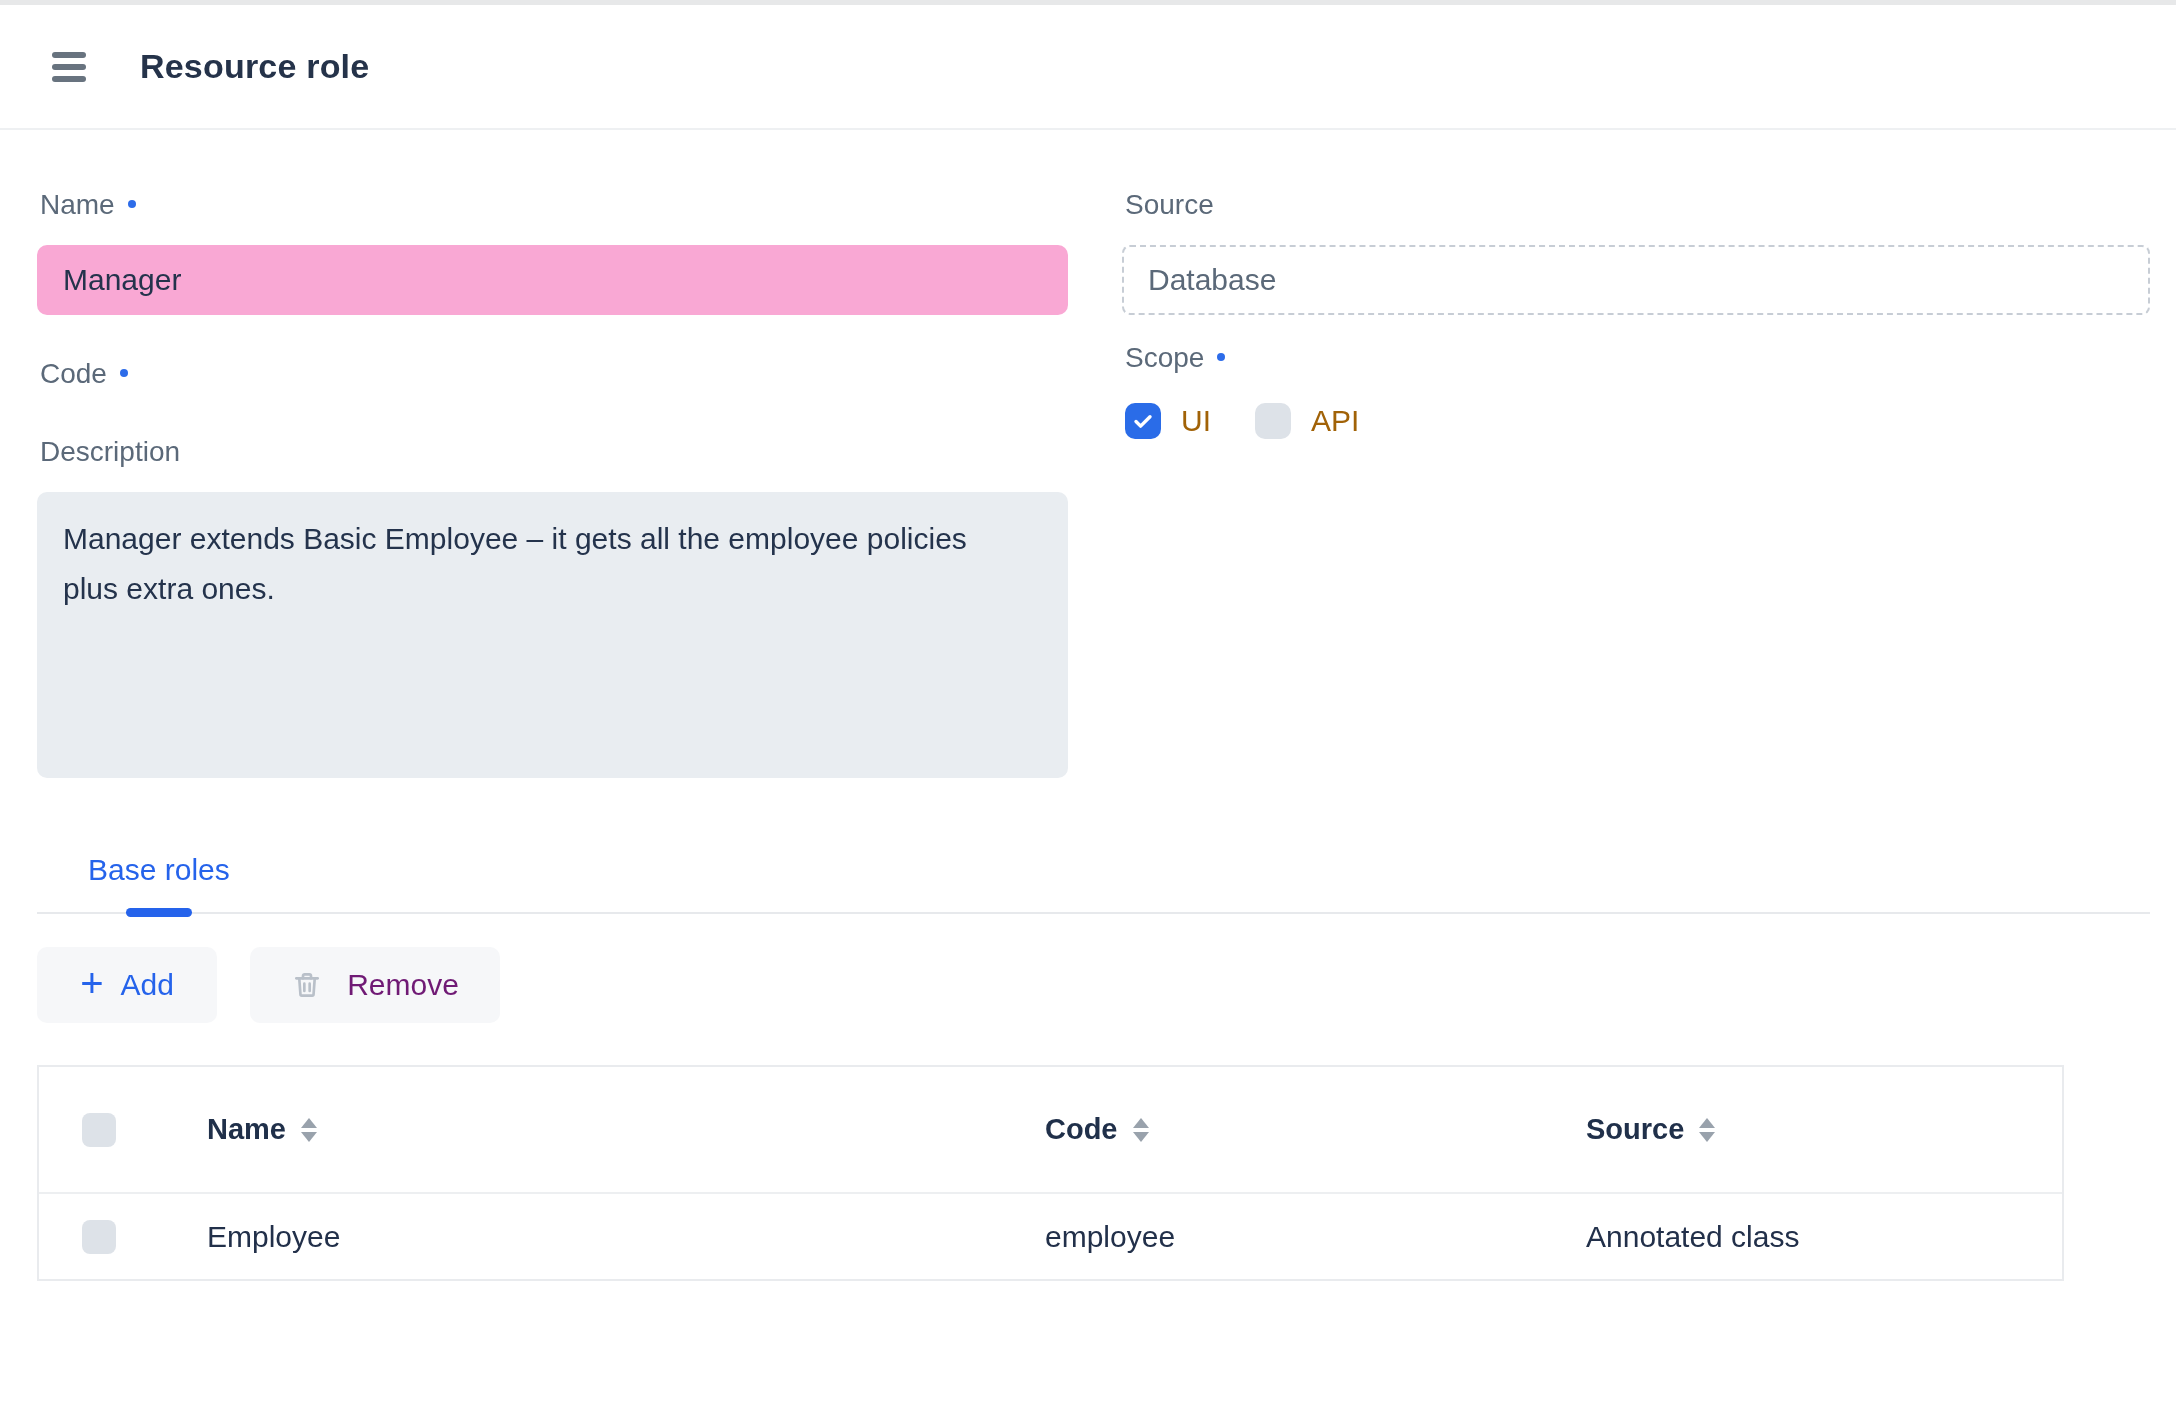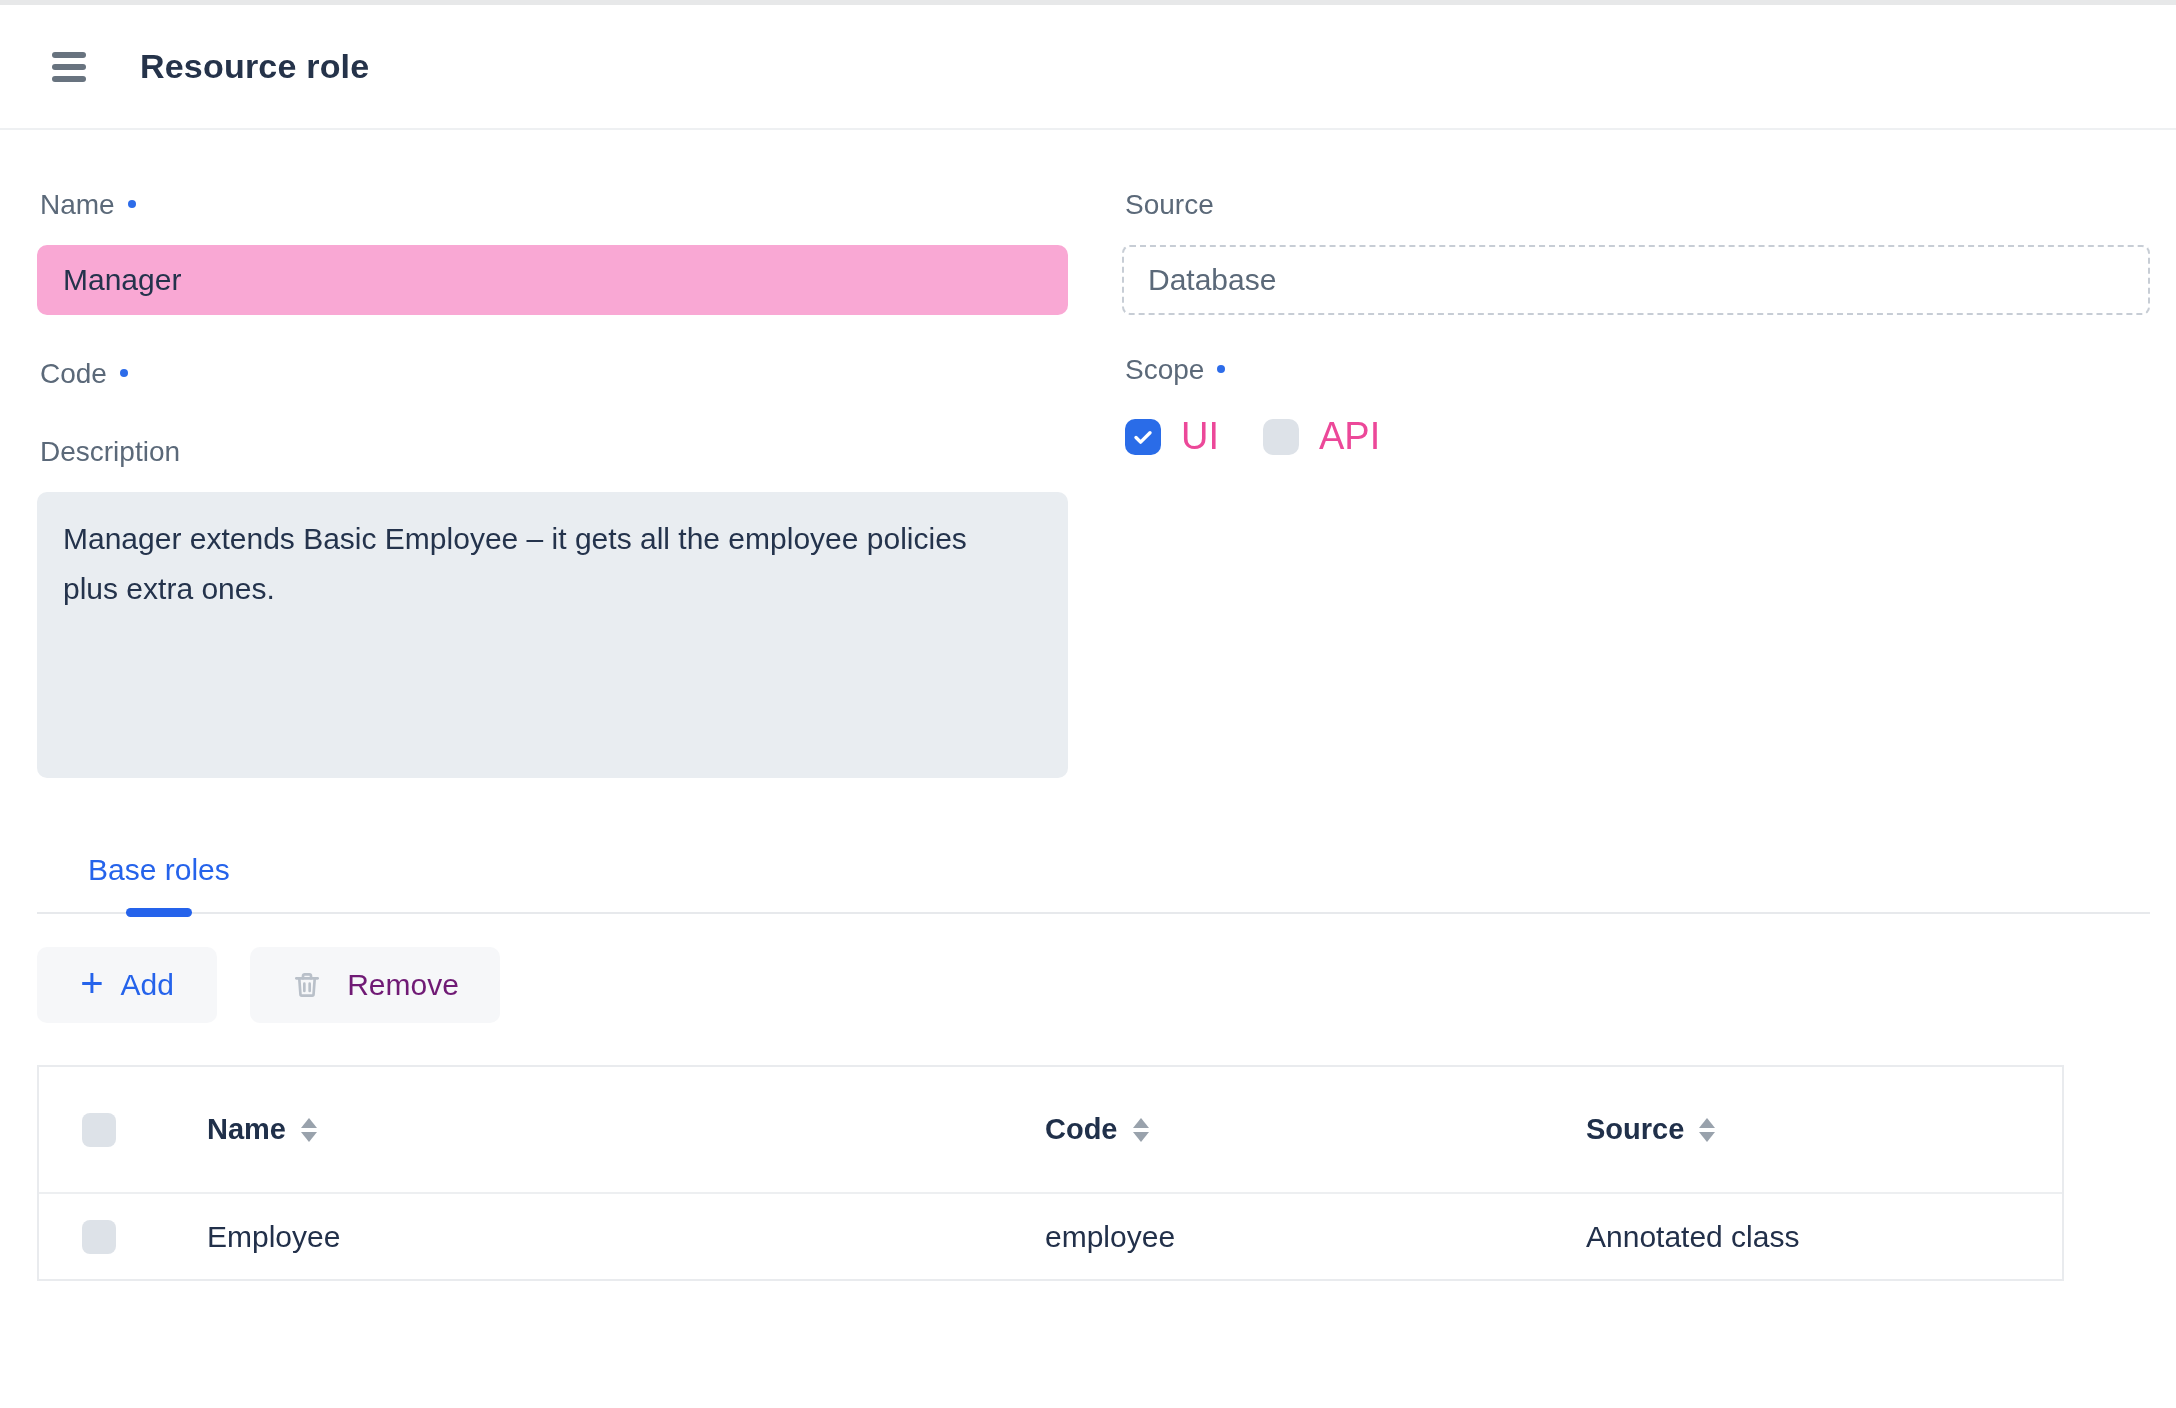--- a/index.html
+++ b/index.html
@@ -47,21 +47,21 @@
     font-size:30px; color:#5b6979;
   }
 
   
   .checkbox-row { display:flex; align-items:center; margin:26px 0 0 3px; }
   .checkbox {
     width:36px; height:36px; border-radius:10px; background:#dde2e8;
     display:flex; align-items:center; justify-content:center; cursor:pointer; flex:none;
   }
   .checkbox.checked { background:#2a6ce8; }
-  .checkbox-label { font-size:38px; color:#ec4899; margin:0 44px 0 20px; }
+  .checkbox-label { font-size:30px; color:#a16207; margin:0 44px 0 20px; }
 
   
   .tabs {
     display:flex; margin-top:72px; padding-left:51px;
     border-bottom:2px solid #e7e9ec;
   }
   .tab {
     font-size:30px; line-height:40px; color:#5f6b77;
     padding-bottom:22px; margin-right:52px; position:relative; cursor:pointer;
   }
@@ -132,21 +132,21 @@
         <div class="inner">Manager extends Basic Employee – it gets all the employee policies plus extra ones.</div>
       </div>
     </div>
 
     <div>
       <div class="field-label">Source</div>
       <div class="dashed-input">
         <span>Database</span>
       </div>
 
-      <div class="field-label" style="margin-top:36px;">
+      <div class="field-label" style="margin-top:24px;">
         <span>Scope</span><span class="req-dot"></span>
       </div>
       <div class="checkbox-row">
         <div class="checkbox checked">
           <svg width="24" height="24" viewBox="0 0 24 24">
               <path d="M5 12.5l4.6 4.6L19 7.8" stroke="#ffffff" stroke-width="3.4" fill="none" stroke-linecap="round" stroke-linejoin="round"></path>
             </svg>
         </div>
         <span class="checkbox-label">UI</span>
         <div class="checkbox"></div>

